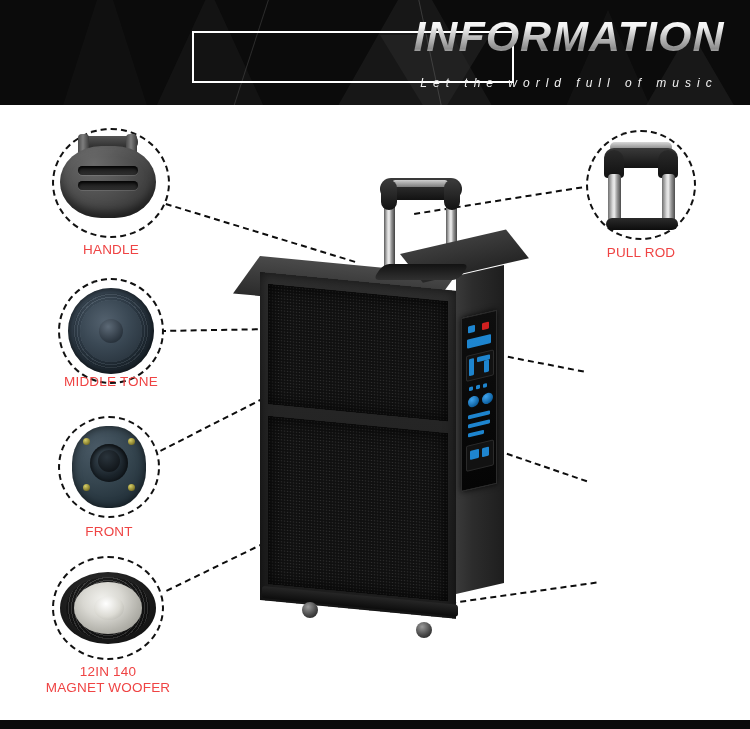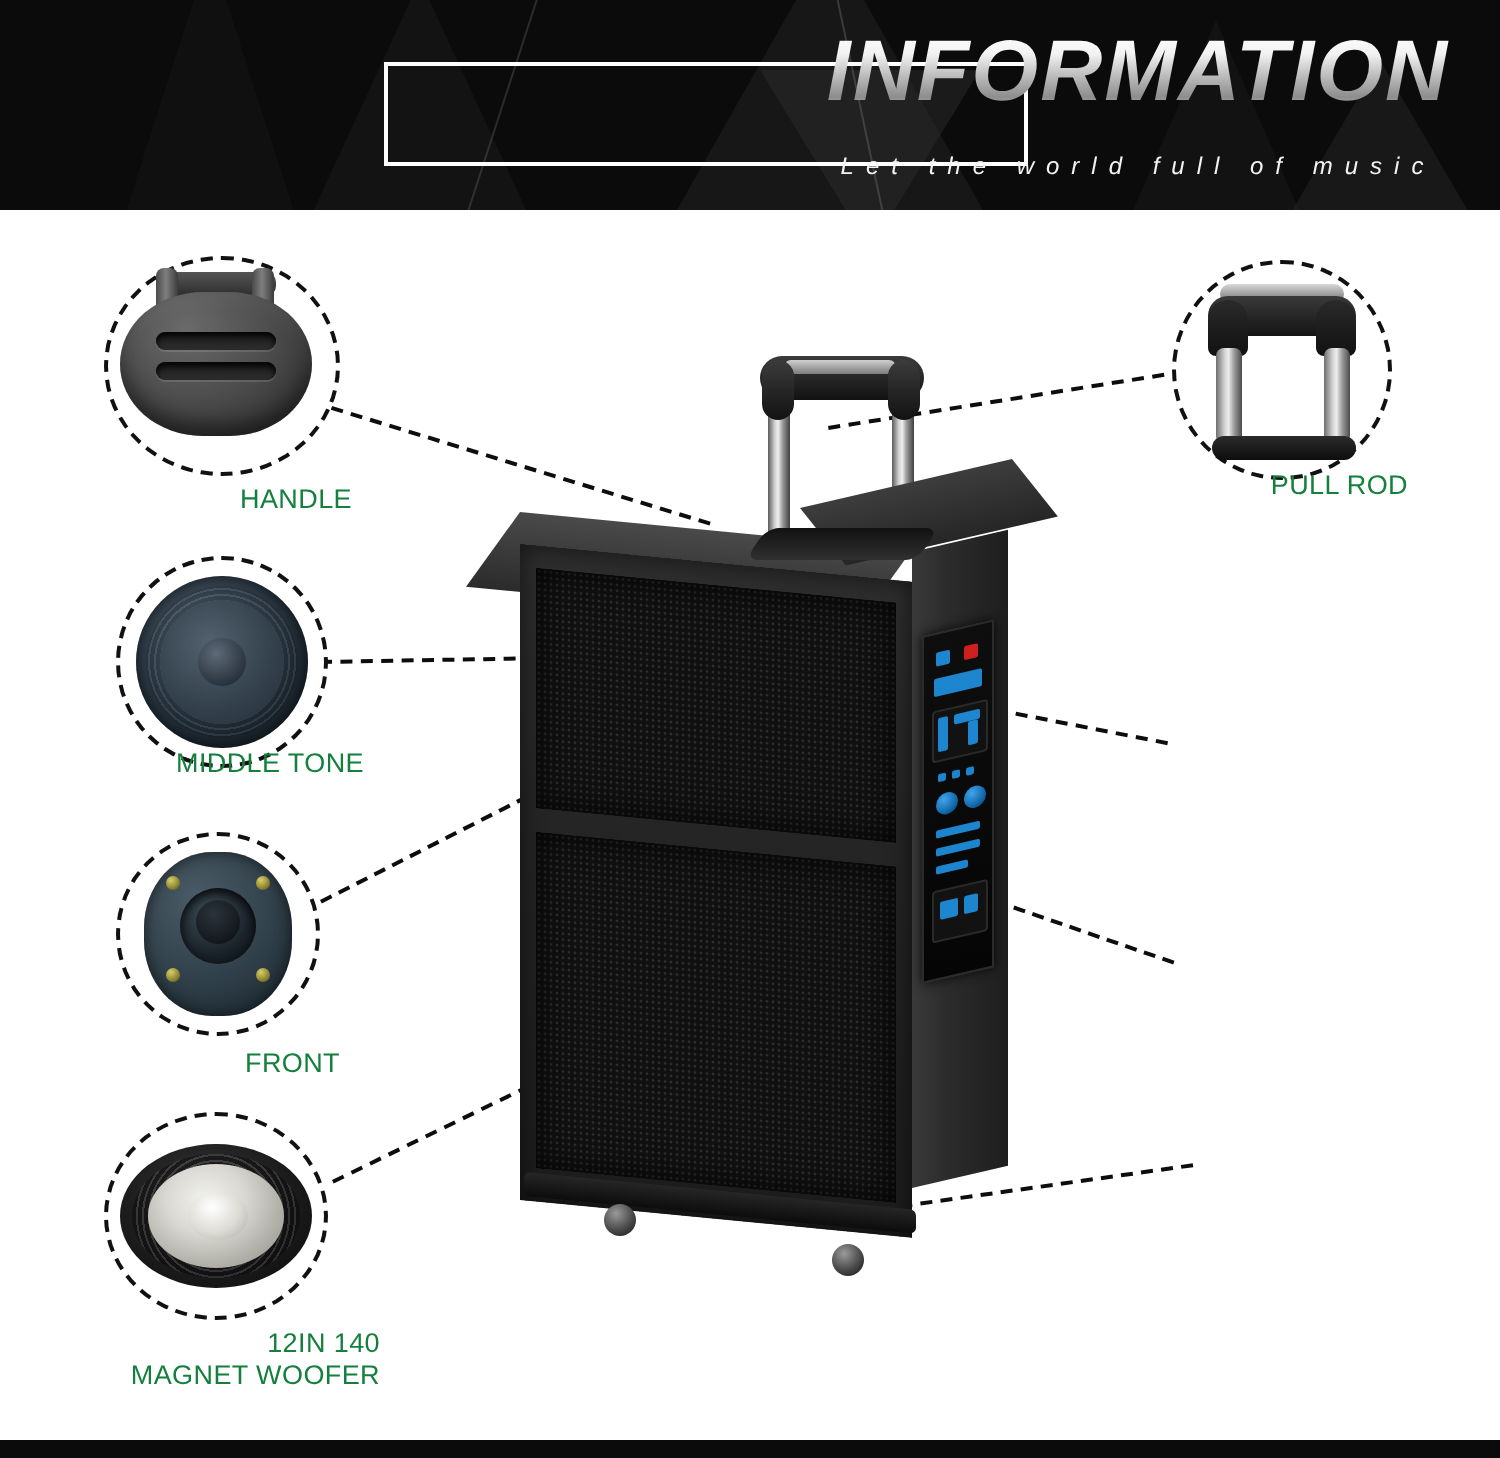--- a/index.html
+++ b/index.html
@@ -26,21 +26,21 @@
   #hdr-title-shadow{position:absolute;left:0;top:-18px;width:750px;text-align:center;
              font-size:43px;font-weight:bold;font-style:italic;letter-spacing:1px;
              line-height:1;color:#2b2b2b;z-index:-1;}
   #hdr-sub{position:absolute;left:0;top:43px;width:750px;text-align:center;
            font-size:12px;font-style:italic;color:#f2f2f2;letter-spacing:6px;}
 
   
   .callout{position:absolute;}
   .circ{position:absolute;border:2px dashed #111;border-radius:50%;
         background:#fff;box-sizing:border-box;}
-  .clabel{position:absolute;text-align:right;font-size:13.5px;color:#15803d;
+  .clabel{position:absolute;text-align:center;font-size:13.5px;color:#ef4444;
           line-height:16px;white-space:pre-line;letter-spacing:.2px;}
 
   
   .dash{position:absolute;height:0;border-top:2px dashed #0d0d0d;
         transform-origin:0 0;}
   .dash-w{border-top-color:#ffffff;}
 
   
   .handle-body{position:absolute;left:8px;top:18px;width:96px;height:72px;
     border-radius:46px/40px;
@@ -317,20 +317,20 @@
     <div class="circ" style="left:0;top:0;width:110px;height:110px;"></div>
     <div style="position:absolute;left:0;top:0;width:110px;height:110px;">
       <div class="pr-grip-top" style="left:24px;top:12px;width:62px;height:10px;"></div>
       <div class="pr-grip" style="left:18px;top:18px;width:74px;height:20px;"></div>
       <div class="pr-cap" style="left:18px;top:20px;width:20px;height:28px;"></div>
       <div class="pr-cap" style="left:72px;top:20px;width:20px;height:28px;"></div>
       <div class="pr-tube" style="left:22px;top:44px;width:13px;height:48px;"></div>
       <div class="pr-tube" style="left:76px;top:44px;width:13px;height:48px;"></div>
       <div class="pr-base" style="left:20px;top:88px;width:72px;height:12px;"></div>
     </div>
-    <div class="clabel" style="left:-8px;top:105px;width:126px;">PULL ROD</div>
+    <div class="clabel" style="left:-8px;top:115px;width:126px;">PULL ROD</div>
   </div>
 
 
 
 
   <div id="footer-bar"></div>
 </div>
 
 </body></html>

